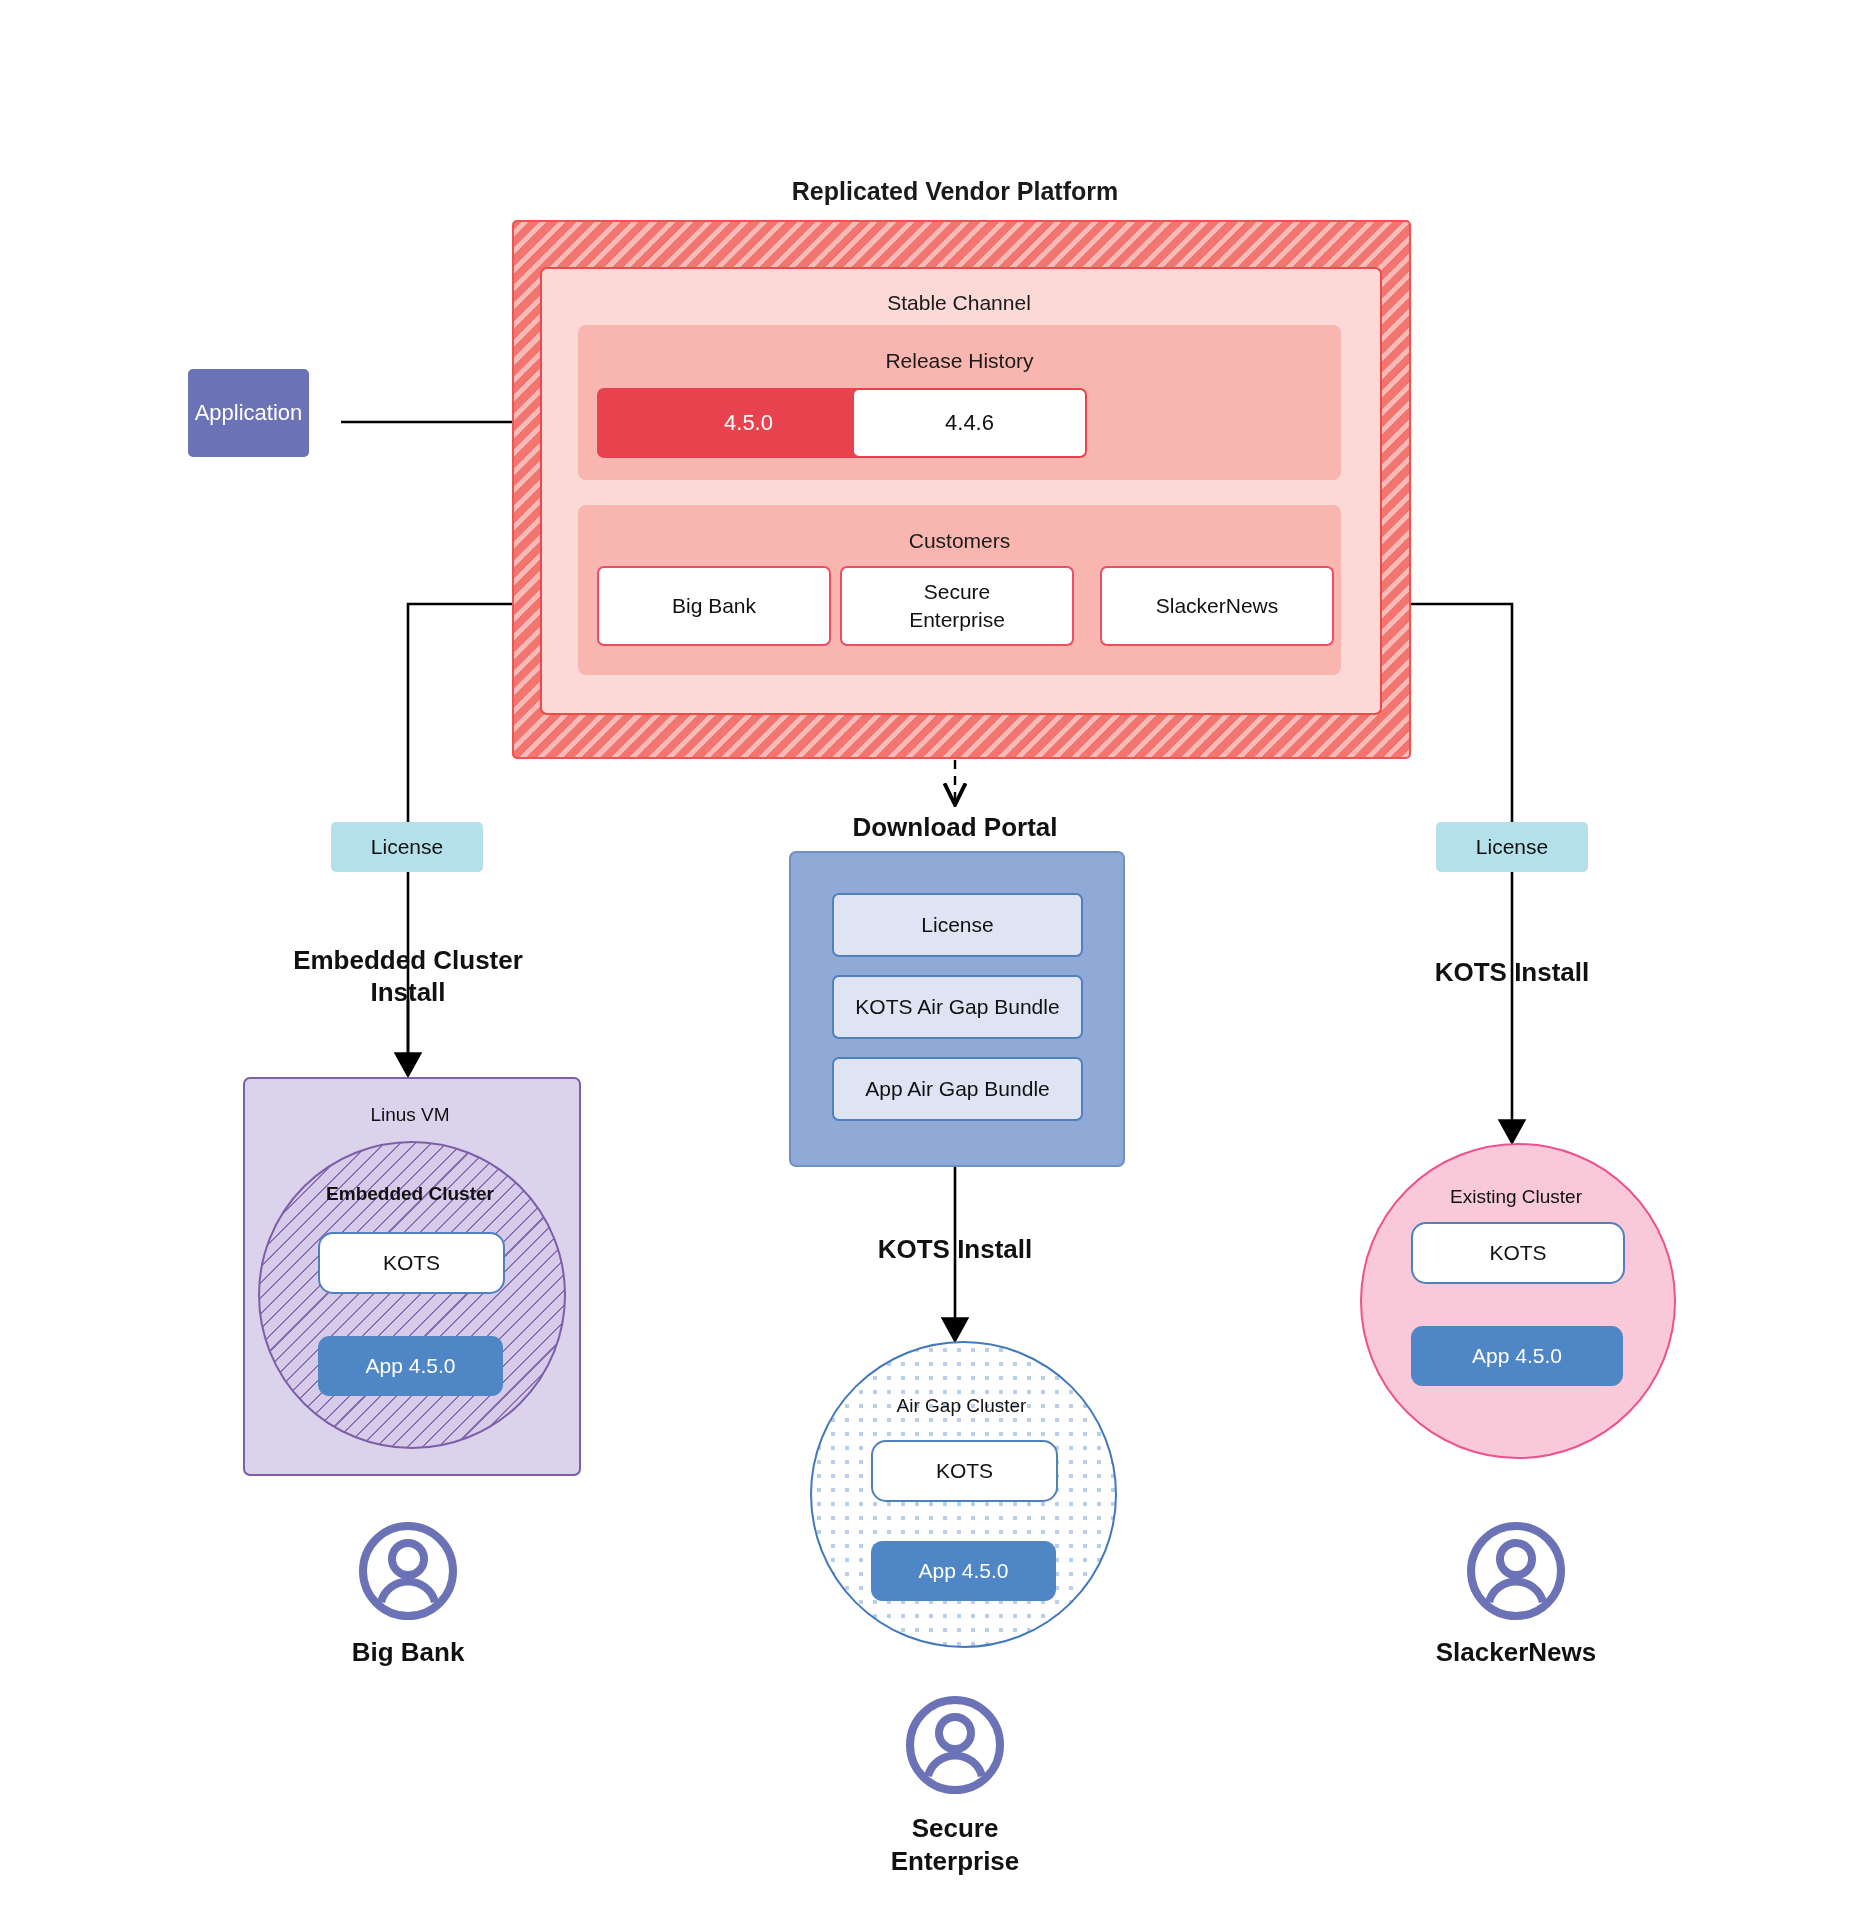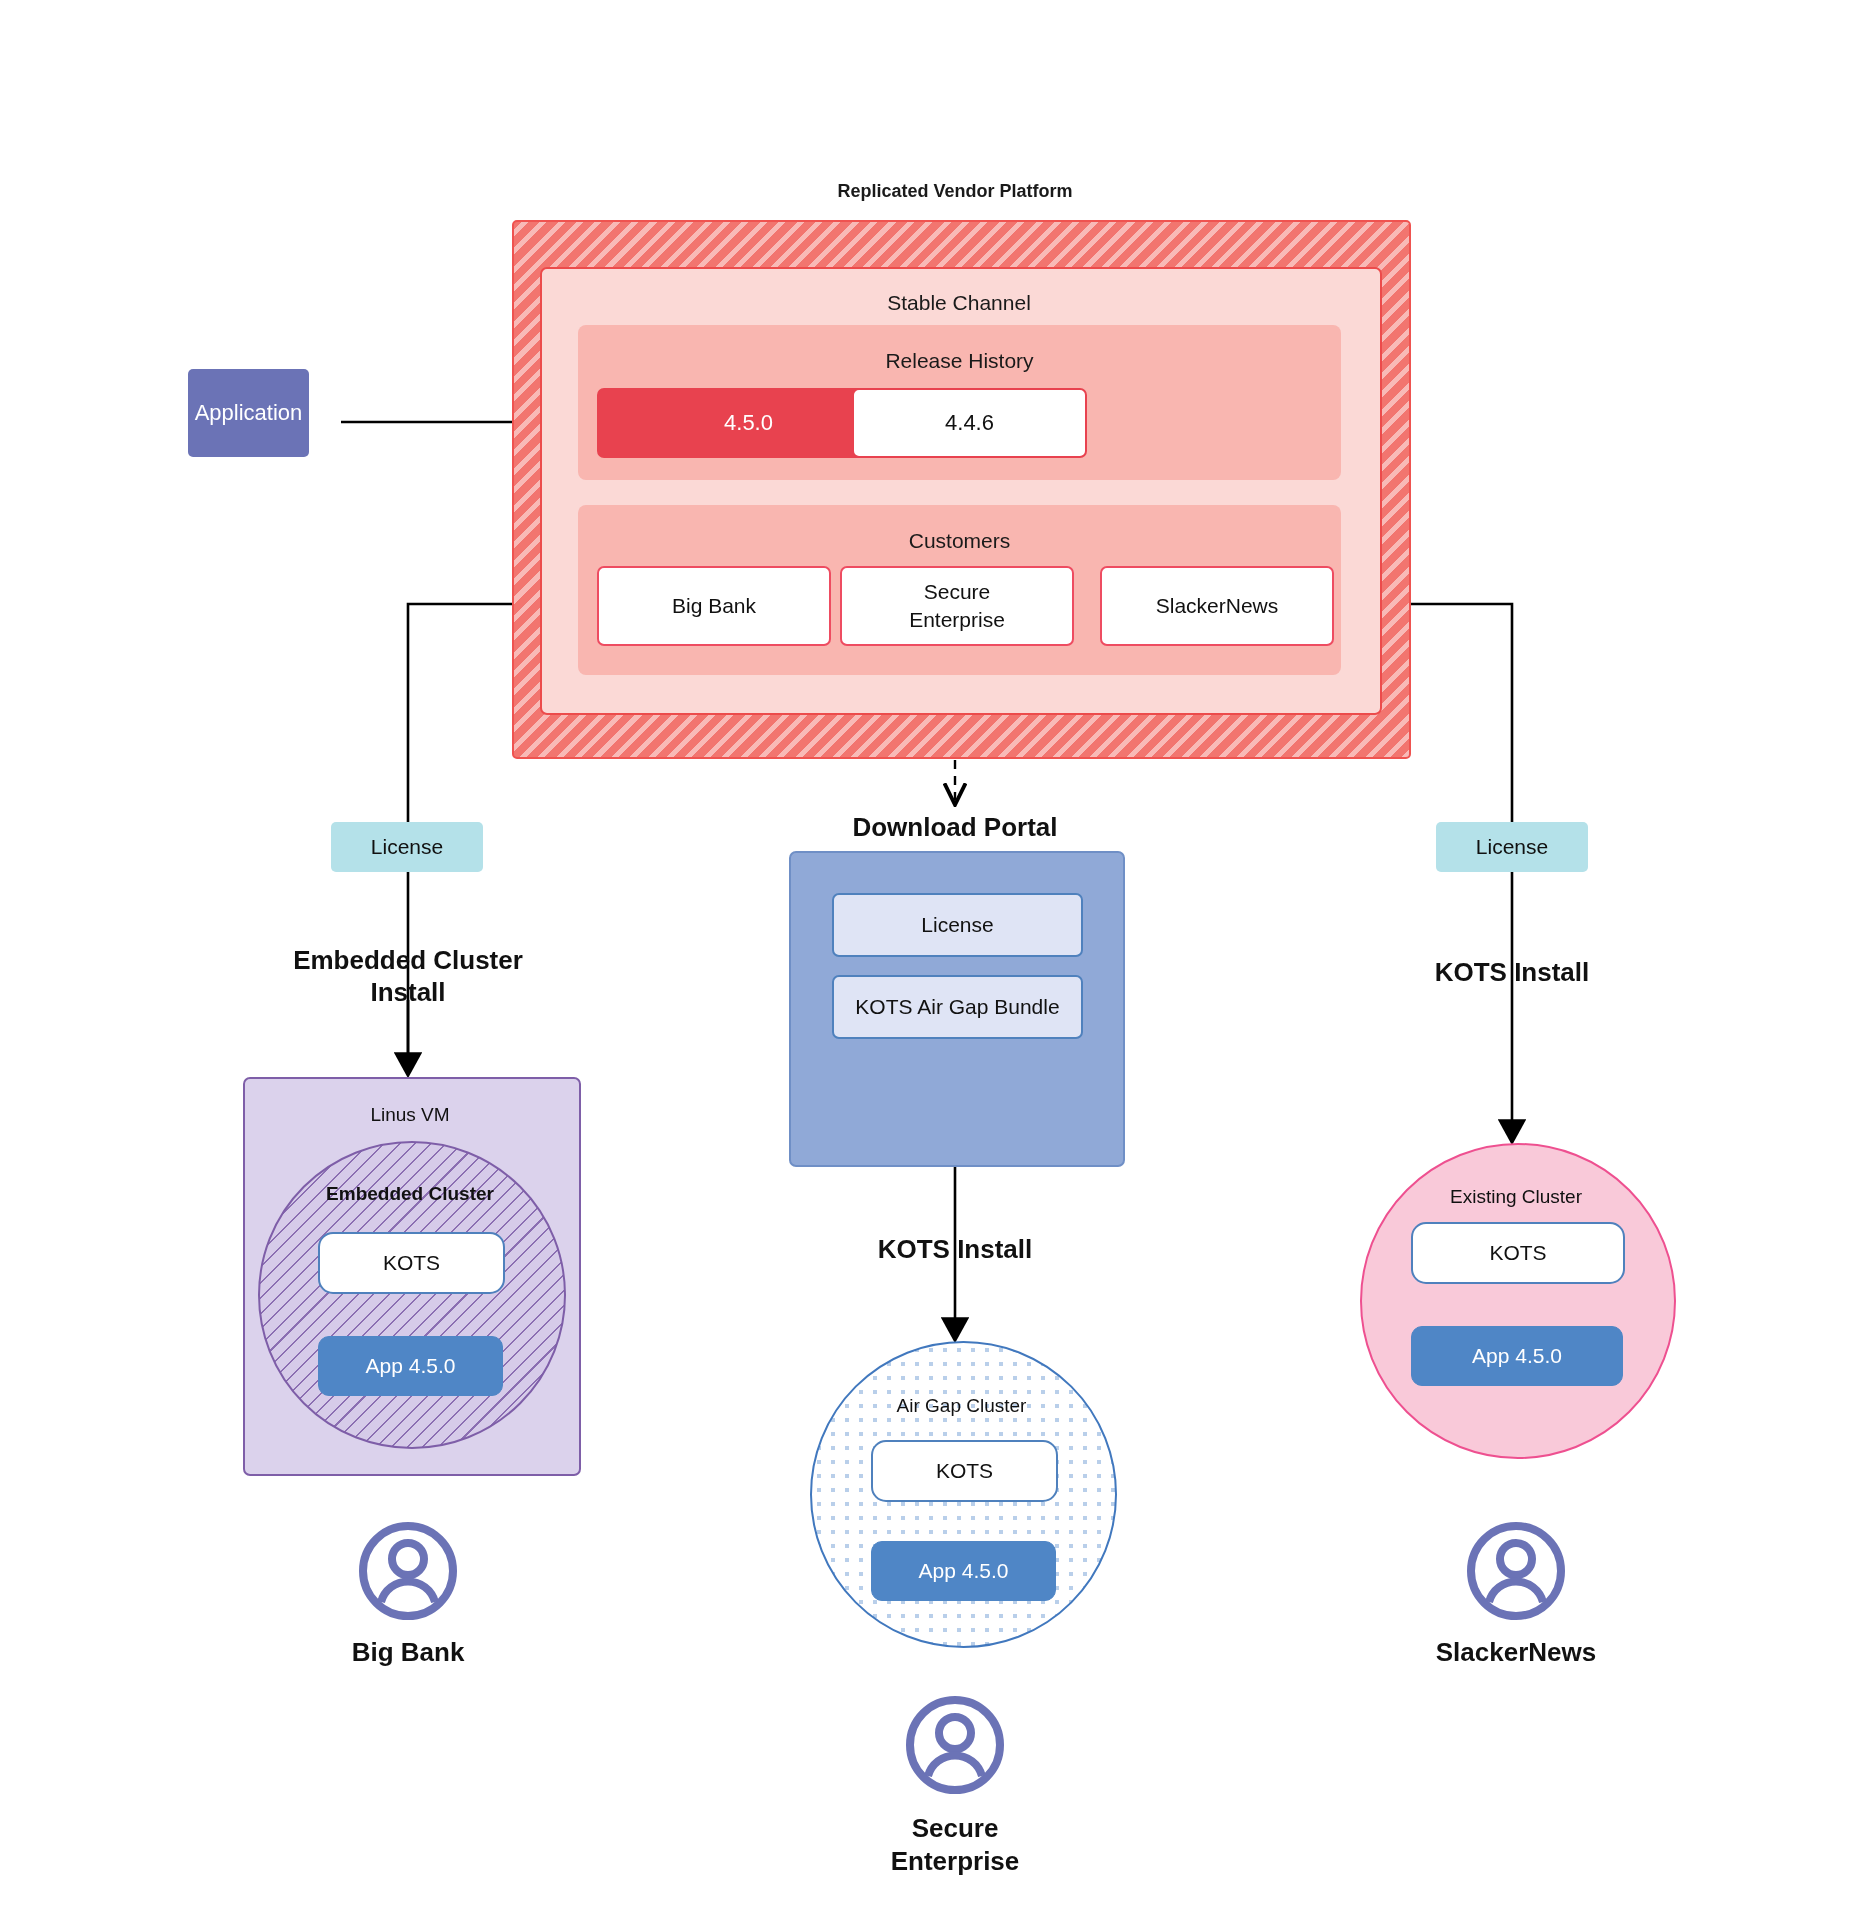--- a/index.html
+++ b/index.html
@@ -12,21 +12,21 @@
     position:relative;
     width:1851px;
     height:1927px;
     overflow:hidden;
     background:#ffffff;
   }
   .abs{position:absolute;}
   .ctr{display:flex;align-items:center;justify-content:center;text-align:center;}
 
   
-  .t-title{font-size:18px;font-weight:700;color:#1a1a1a;}
+  .t-title{font-size:25px;font-weight:700;color:#1a1a1a;}
   .t-sect{font-size:21px;font-weight:400;color:#1a1a1a;}
   .t-boxlg{font-size:22px;font-weight:400;}
   .t-box{font-size:21px;font-weight:400;color:#111;}
   .t-flowlg{font-size:26px;font-weight:700;color:#111;line-height:1.25;}
   .t-caption{font-size:26px;font-weight:700;color:#111;line-height:1.25;}
   .t-small{font-size:19px;font-weight:400;color:#111;}
 
   
   .vendor-outer{
     background-color:#f2756f;
@@ -210,20 +210,21 @@
     </svg>
   </div>
   <div class="abs ctr t-caption" style="left:258px;top:1635px;width:300px;height:34px;">Big Bank</div>
 
   <div class="abs ctr t-caption" style="left:795px;top:810px;width:320px;height:34px;">Download  Portal</div>
 
   <div class="abs portal-node" style="left:789px;top:851px;width:332px;height:312px;"></div>
 
   <div class="abs ctr portal-item t-box" style="left:832px;top:893px;width:247px;height:60px;">License</div>
   <div class="abs ctr portal-item t-box" style="left:832px;top:975px;width:247px;height:60px;">KOTS Air Gap Bundle</div>
+  <div class="abs ctr portal-item t-box" style="left:832px;top:1057px;width:247px;height:60px;">App Air Gap Bundle</div>
 
   <div class="abs ctr t-caption" style="left:805px;top:1232px;width:300px;height:34px;">KOTS Install</div>
 
   <div class="abs airgap-circle" style="left:810px;top:1341px;width:303px;height:303px;"></div>
   <div class="abs ctr t-small" style="left:810px;top:1394px;width:303px;height:24px;">Air Gap Cluster</div>
 
   <div class="abs ctr kots-box t-box" style="left:871px;top:1440px;width:183px;height:58px;">KOTS</div>
   <div class="abs ctr app-ver-box t-box" style="left:871px;top:1541px;width:183px;height:58px;">App 4.5.0</div>
 
   <div class="abs ctr avatar" style="left:905px;top:1695px;width:100px;height:100px;">

